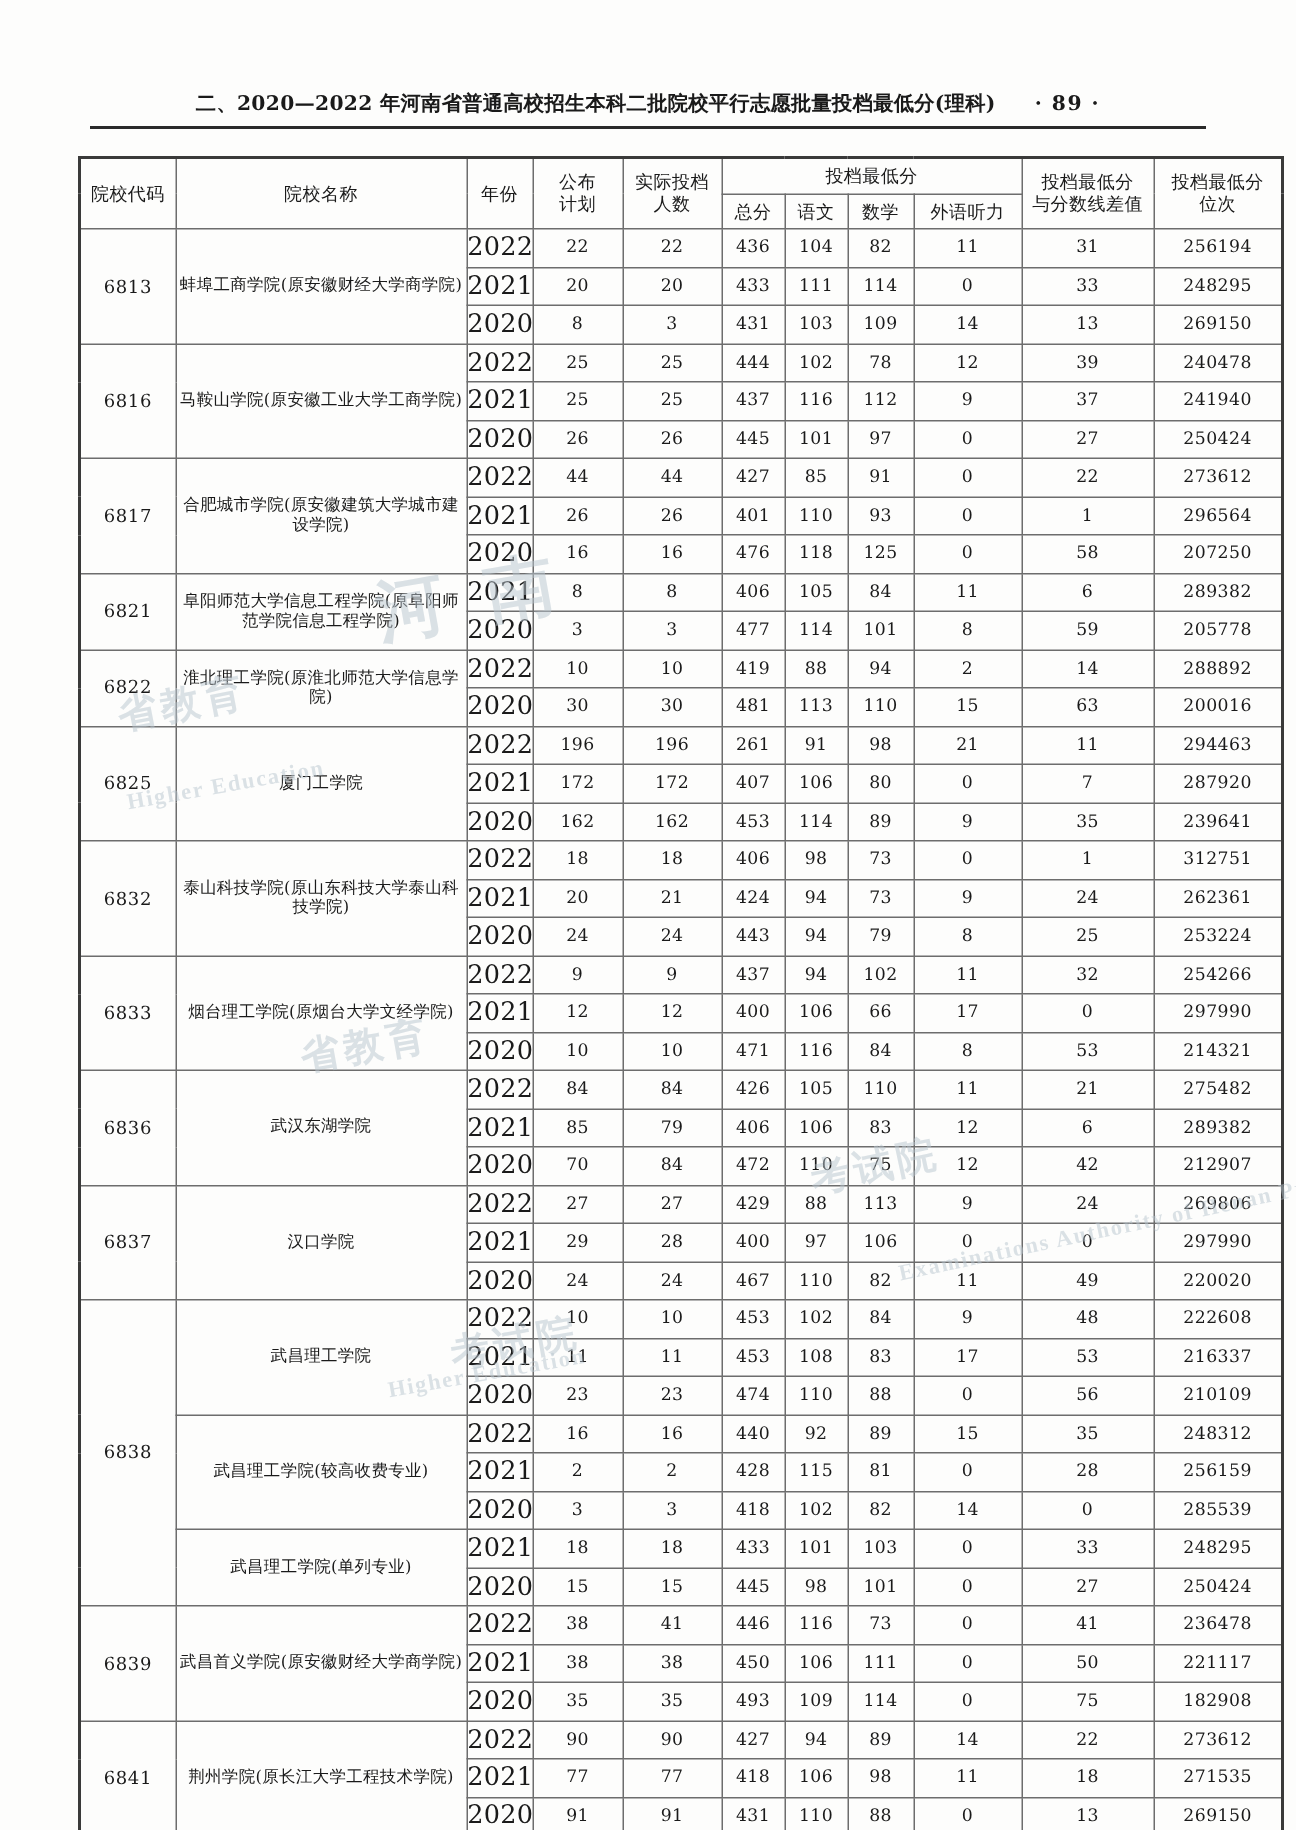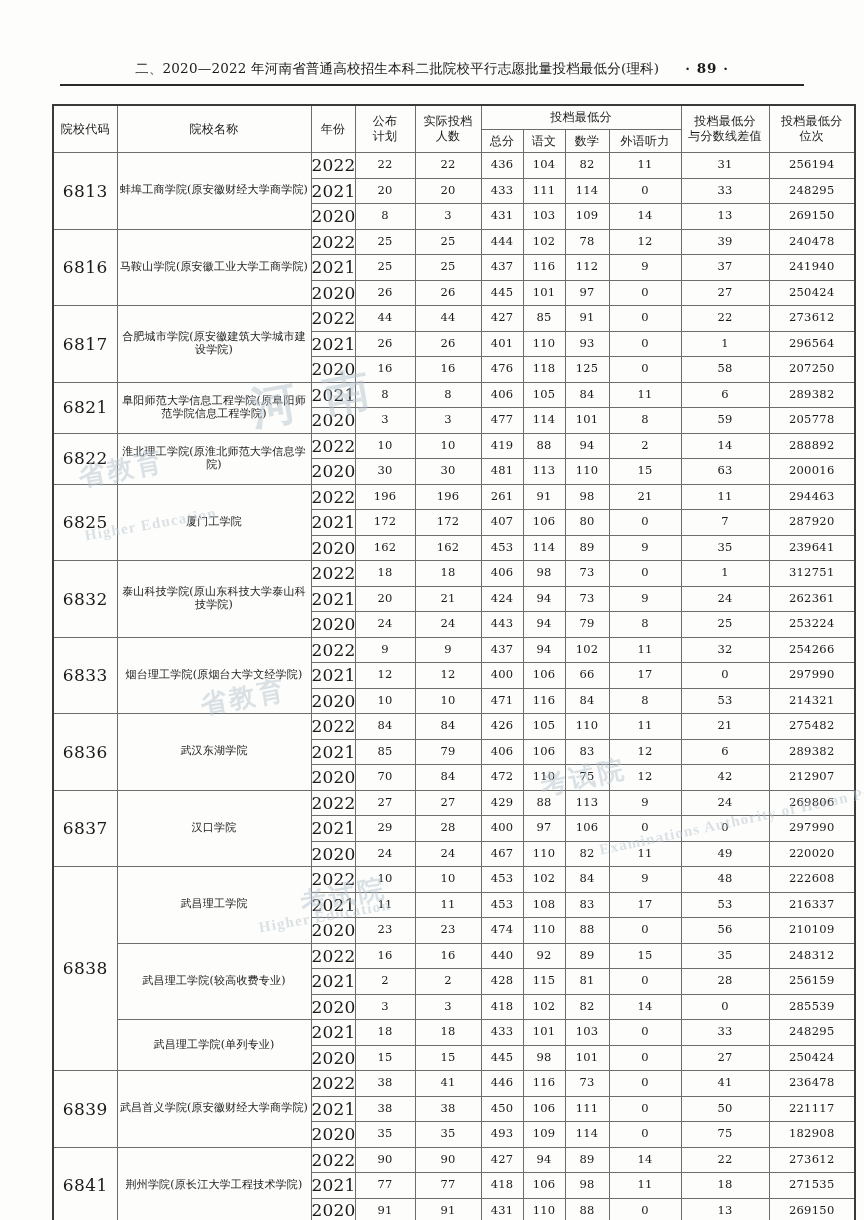--- a/index.html
+++ b/index.html
@@ -24,21 +24,21 @@
     left:0;right:0;top:60px;
     display:flex;
     justify-content:center;
     align-items:baseline;
     gap:26px;
     font-size:13.5px;
     font-weight:bold;
     letter-spacing:.2px;
     white-space:nowrap;
   }
-  .runhead .rh-title{ font-weight:normal; }
+  .runhead .rh-title{ font-weight:bold; }
   .runhead .rh-page{ font-weight:bold; font-size:13.5px; letter-spacing:1px;}
   .runrule{
     position:absolute;
     left:60px;right:60px;top:84px;
     height:2px;
     background:#2a2a2a;
   }
 
   
   .tablewrap{
@@ -79,21 +79,21 @@
   col.c-plan{width:60px;}
   col.c-actual{width:66px;}
   col.c-total{width:42px;}
   col.c-chinese{width:42px;}
   col.c-math{width:44px;}
   col.c-foreign{width:72px;}
   col.c-diff{width:88px;}
   col.c-rank{width:86px;}
 
   td.code{
-    font-size:17px;
+    font-size:12px;
     letter-spacing:.4px;
   }
   td.name{
     text-align:left;
     padding:3px 6px 3px 8px;
     font-size:11px;
     line-height:1.42;
     letter-spacing:.2px;
   }
   td.year{ font-size:17px; letter-spacing:.2px;}

